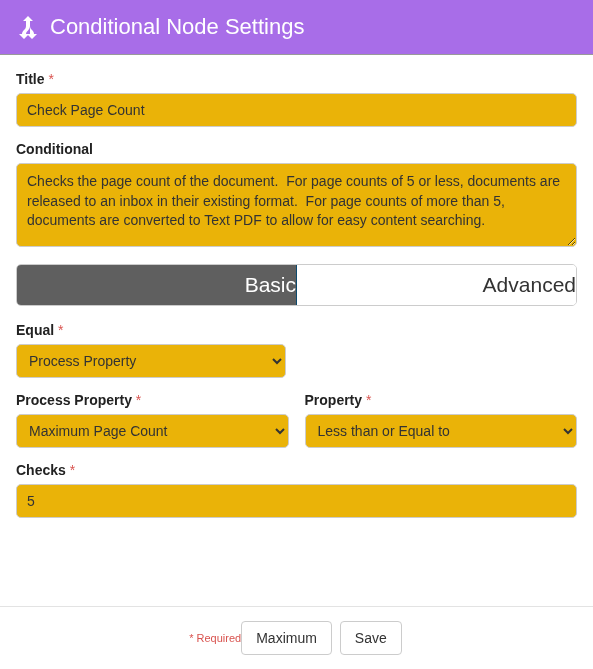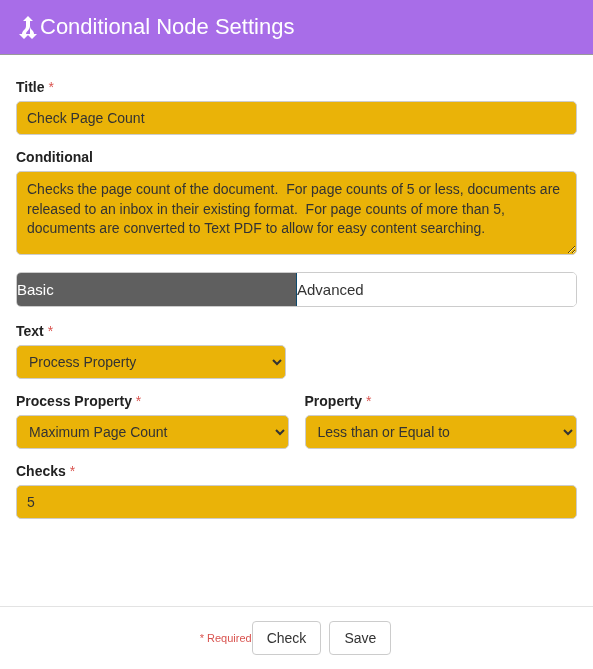--- a/index.html
+++ b/index.html
@@ -11,29 +11,30 @@
       height: 669px;
       background: #fff;
       overflow: hidden;
     }
     .header {
       background: #a86de8;
       color: #fff;
       padding: 14px 16px;
       display: flex;
       align-items: center;
+      gap: 10px;
       border-bottom: 1px solid #999;
     }
     .header-title {
       font-size: 22px;
       font-weight: 400;
     }
     .header-icon svg { display: block; }
     .form-wrap {
-      padding: 24px 16px 8px 16px;
+      padding: 16px 16px 8px 16px;
     }
     .form-group { margin-bottom: 14px; }
     .form-label {
       display: block;
       font-weight: 700;
       font-size: 14px;
       margin-bottom: 6px;
       color: #222;
     }
     .req { color: #d9534f; font-weight: 400; }
@@ -60,23 +61,23 @@
     .tab-row {
       display: flex;
       width: 100%;
       border: 1px solid #ccc;
       border-radius: 5px;
       overflow: hidden;
       margin-bottom: 16px;
     }
     .tab-btn {
       flex: 1;
-      text-align: left;
+      text-align: right;
       padding: 8px 0;
-      font-size: 15px;
+      font-size: 21px;
       background: #fff;
       color: #333;
       cursor: pointer;
       border: none;
       font-family: inherit;
     }
     .tab-btn + .tab-btn { border-left: 1px solid #0c4a6e; }
     .tab-btn.active {
       background: #5f5f5f;
       color: #fff;
@@ -145,21 +146,21 @@
     <textarea class="textarea" style="">Checks the page count of the document.  For page counts of 5 or less, documents are released to an inbox in their existing format.  For page counts of more than 5, documents are converted to Text PDF to allow for easy content searching.</textarea>
   </div>
 
   <div class="tab-row">
     <button class="tab-btn active">Basic</button>
     <button class="tab-btn">Advanced</button>
   </div>
 
   <div class="form-group">
     <label class="form-label">
-      <span>Text</span>
+      <span>Equal</span>
       <span class="req">*</span>
     </label>
     <select class="select select-narrow">
       <option>Process Property</option>
     </select>
   </div>
 
   <div class="two-col">
     <div class="form-group">
       <label class="form-label">
@@ -190,16 +191,16 @@
   </div>
 
 </div>
 
 <div class="footer">
   <div class="req-note">
     <span class="star">*</span>
     <span>Required</span>
   </div>
   <div class="footer-actions">
-    <button class="btn">Check</button>
+    <button class="btn">Maximum</button>
     <button class="btn">Save</button>
   </div>
 </div>
 
 </body></html>

